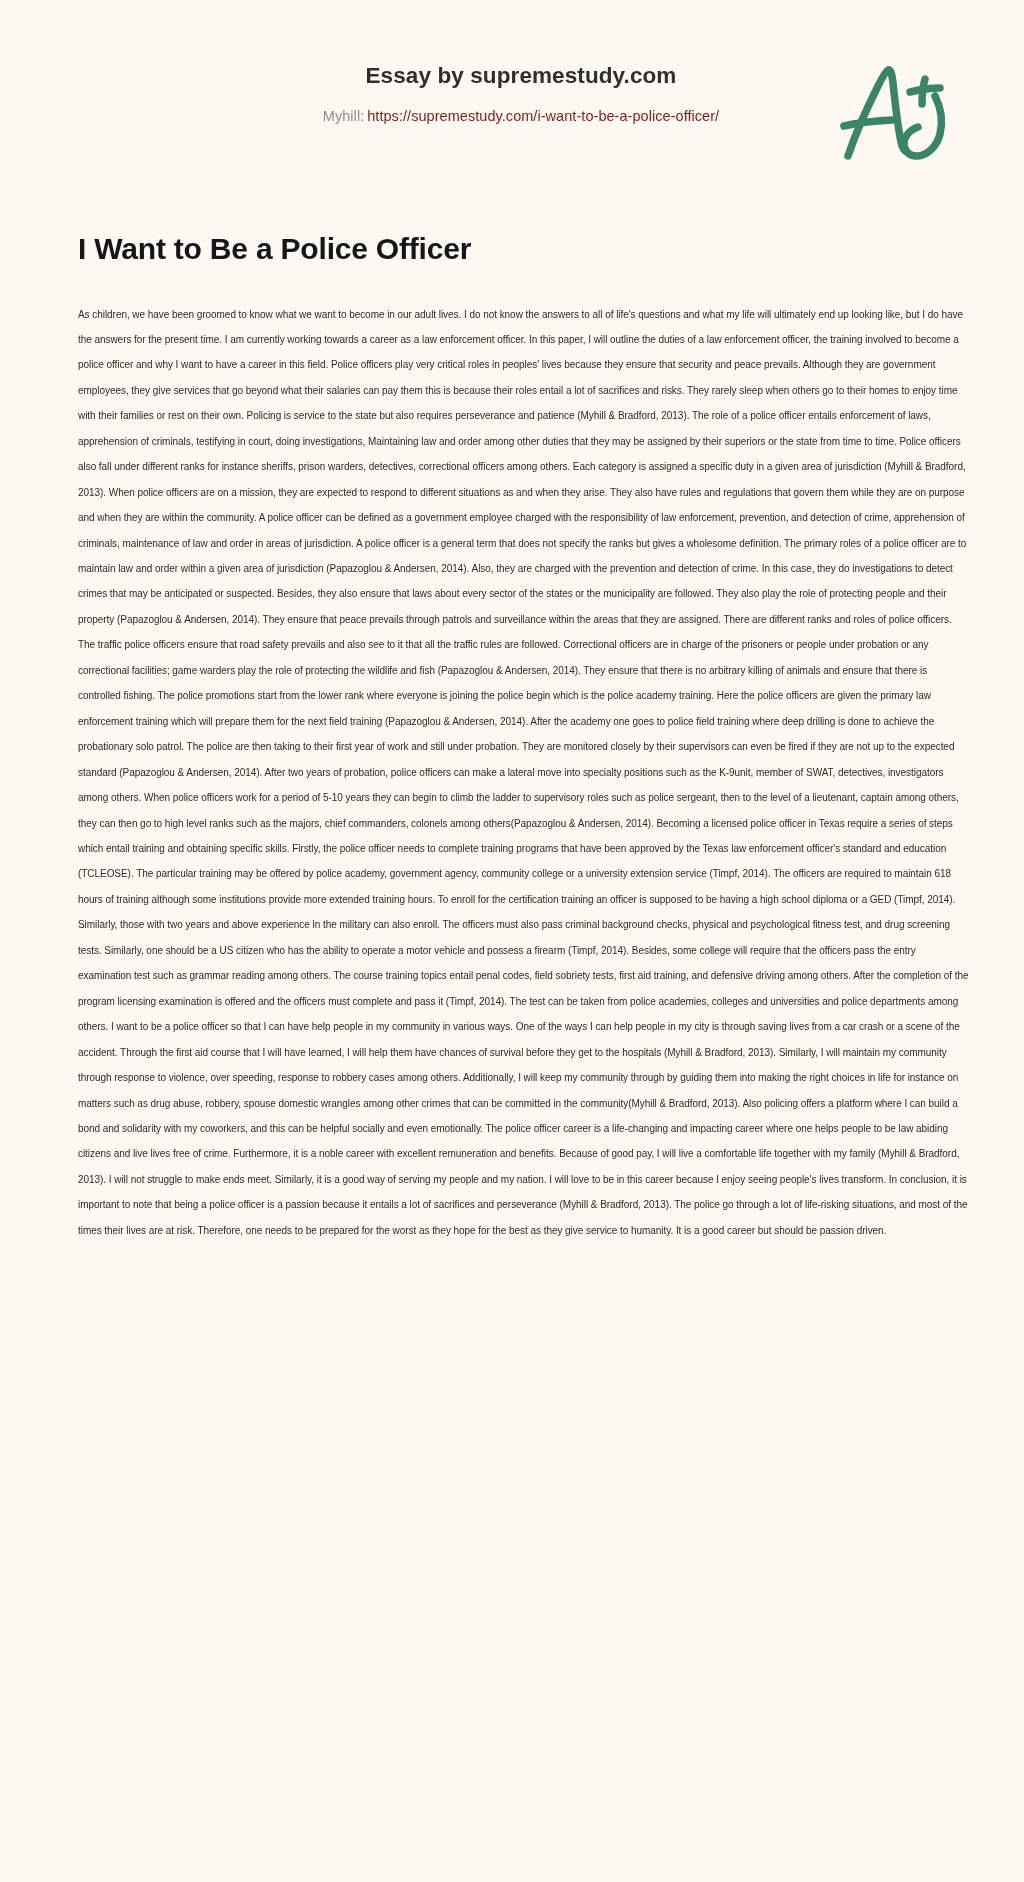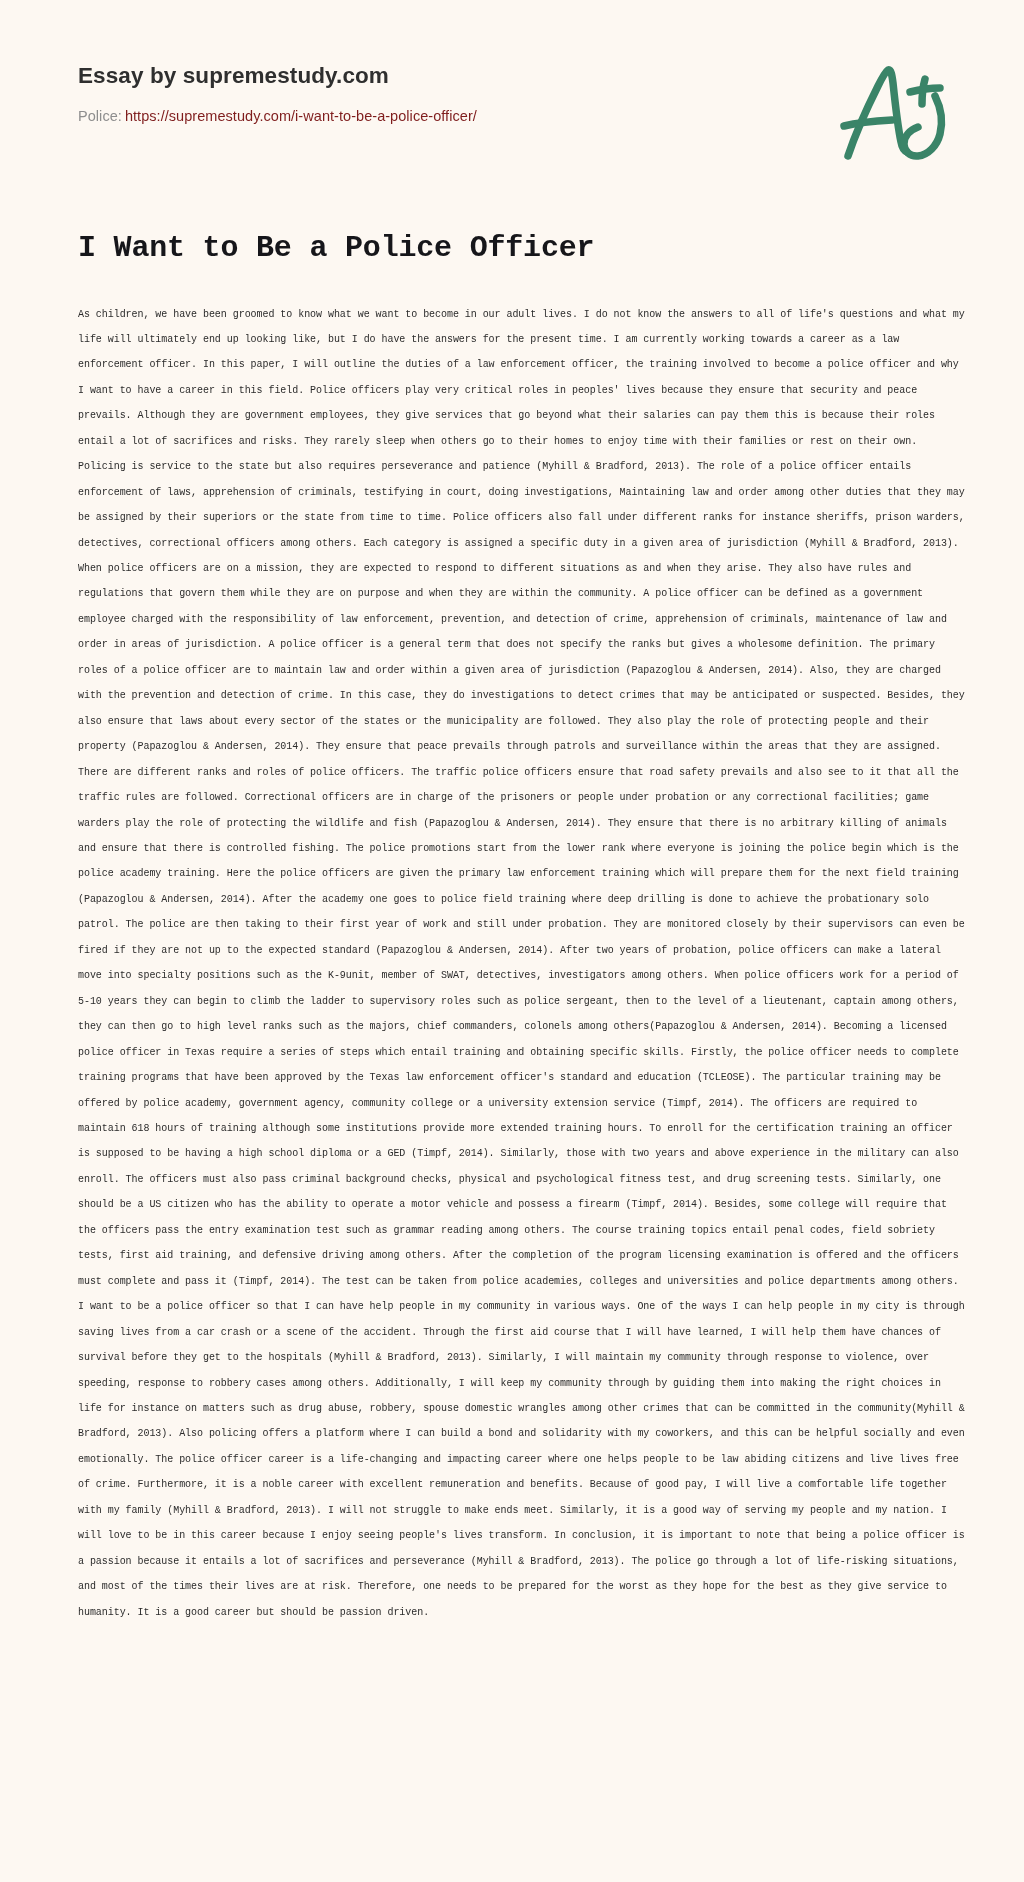--- a/index.html
+++ b/index.html
@@ -18,20 +18,21 @@
     width: 1024px;
     min-height: 1882px;
     box-sizing: border-box;
     padding: 0;
   }
   .header {
     position: relative;
     padding: 62px 60px 0 78px;
     height: 170px;
     box-sizing: border-box;
+    text-align: center;
   }
   .site-title {
     font-size: 22.5px;
     font-weight: bold;
     color: #2f2f2f;
     letter-spacing: 0.1px;
     line-height: 1.2;
     margin: 0;
   }
   .source-line {
@@ -56,21 +57,20 @@
     width: 140px;
     height: 118px;
   }
   .logo svg {
     display: block;
     width: 140px;
     height: 118px;
   }
   .article {
     padding: 0 55px 40px 78px;
-    font-family: Liberation Mono, monospace;
   }
   .article-title {
     font-size: 30px;
     font-weight: bold;
     color: #16161a;
     letter-spacing: -0.2px;
     margin: 60px 0 0 0;
     line-height: 1.25;
   }
   .article-body {
@@ -88,21 +88,21 @@
   }
 </style>
 </head>
 <body>
 
 <div class="page">
 
   <div class="header">
     <h1 class="site-title">Essay by supremestudy.com</h1>
     <div class="source-line">
-      <span class="source-label">Police:</span><a class="source-url" href="#">https://supremestudy.com/i-want-to-be-a-police-officer/</a>
+      <span class="source-label">Myhill:</span><a class="source-url" href="#">https://supremestudy.com/i-want-to-be-a-police-officer/</a>
     </div>
 
     <div class="logo">
       <svg viewBox="0 0 140 118" xmlns="http://www.w3.org/2000/svg" aria-hidden="true">
         <g fill="none" stroke="#3a8468" stroke-width="7.5" stroke-linecap="round" stroke-linejoin="round">
           <path d="M26 104 C 32 86, 44 58, 56 34 C 60 26, 63 20, 66 18 C 69 17, 70 23, 71 31 C 73 50, 76 76, 79 90 C 80 96, 82 99, 85 100"></path>
           <path d="M22 74 C 34 71, 52 69, 70 68"></path>
           <path d="M103 27 C 101 34, 100 44, 100 52"></path>
           <path d="M88 40 C 96 38, 108 36, 118 36"></path>
           <path d="M113 44 C 119 56, 121 70, 118 82 C 115 94, 106 103, 96 104 C 88 105, 82 99, 82 92 C 82 84, 88 78, 96 75"></path>

